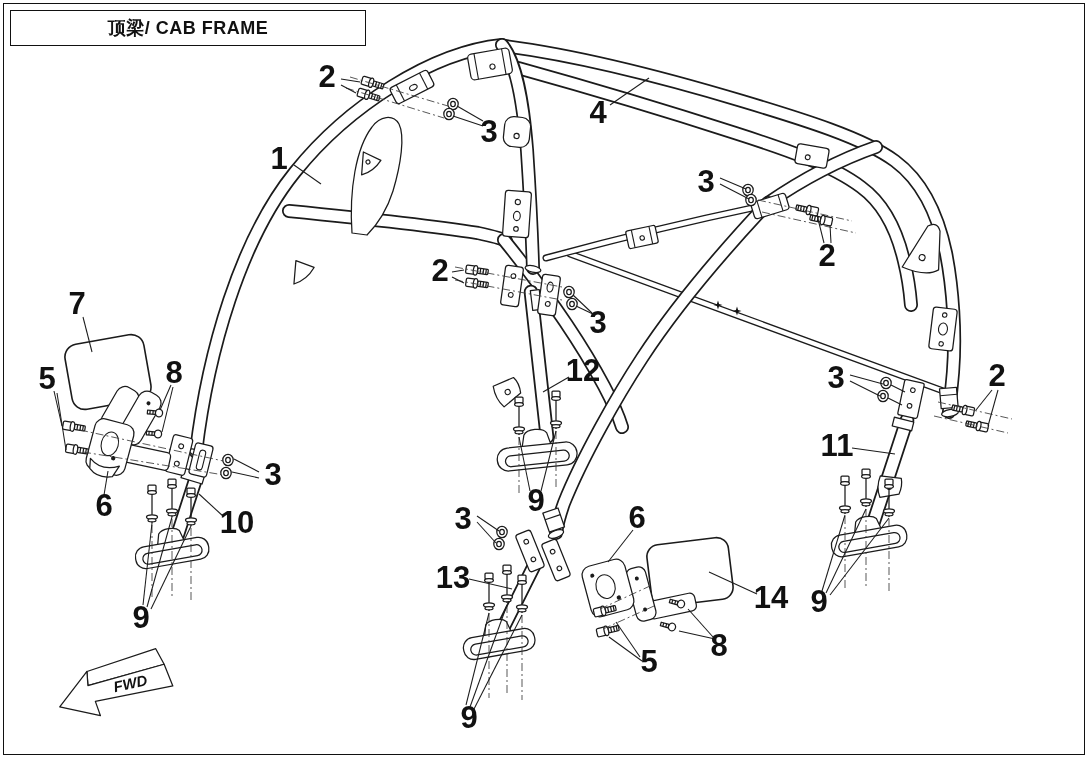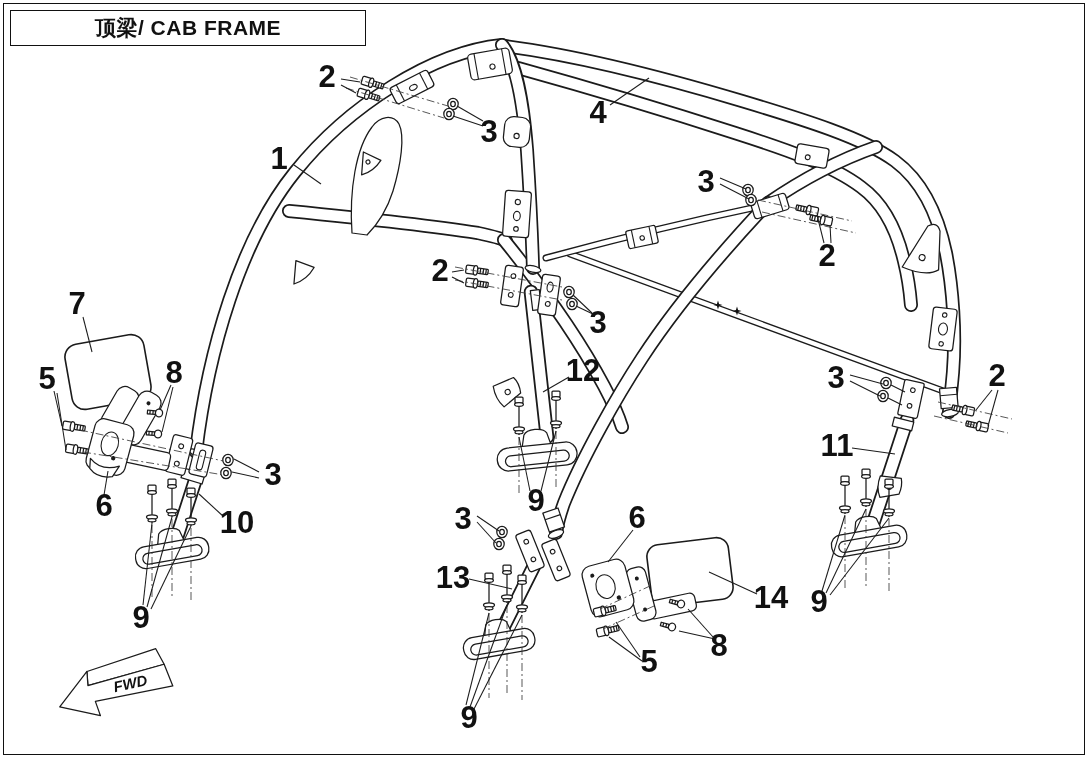--- a/index.html
+++ b/index.html
@@ -3,21 +3,21 @@
 <meta charset="utf-8">
 <style>
   html,body{margin:0;padding:0;background:#e8e8e8;}
   #page{position:relative;width:1090px;height:760px;background:#ffffff;overflow:hidden;
         font-family:"Liberation Sans", sans-serif;}
   .page-border{position:absolute;left:3px;top:3px;width:1082px;height:752px;
                border:1.6px solid #111;box-sizing:border-box;pointer-events:none;}
   .title-box{position:absolute;left:10px;top:10px;width:356px;height:36px;
              border:1.6px solid #111;box-sizing:border-box;display:flex;
              align-items:center;justify-content:center;background:#fff;}
-  .title-box span{font-size:21px;font-weight:700;color:#111;letter-spacing:.5px;white-space:nowrap;}
+  .title-box span{font-size:18px;font-weight:700;color:#111;letter-spacing:.5px;white-space:nowrap;}
   svg{position:absolute;left:0;top:0;}
   .to{fill:none;stroke:#1b1b1b;stroke-linecap:round;stroke-linejoin:round;}
   .tf{fill:none;stroke:#ffffff;stroke-linecap:round;stroke-linejoin:round;}
   .w-main .to{stroke-width:14;}   .w-main .tf{stroke-width:10.6;}
   .w-post .to{stroke-width:14.6;} .w-post .tf{stroke-width:11;}
   .w-thin .to{stroke-width:7;}    .w-thin .tf{stroke-width:4.4;}
   .part{fill:#fff;stroke:#1b1b1b;stroke-width:1.25;stroke-linejoin:round;}
   .partb{fill:#fff;stroke:#1b1b1b;stroke-width:1.6;stroke-linejoin:round;}
   .hole{fill:#fff;stroke:#1b1b1b;stroke-width:1.1;}
   .ln{stroke:#1b1b1b;stroke-width:1.1;fill:none;}

